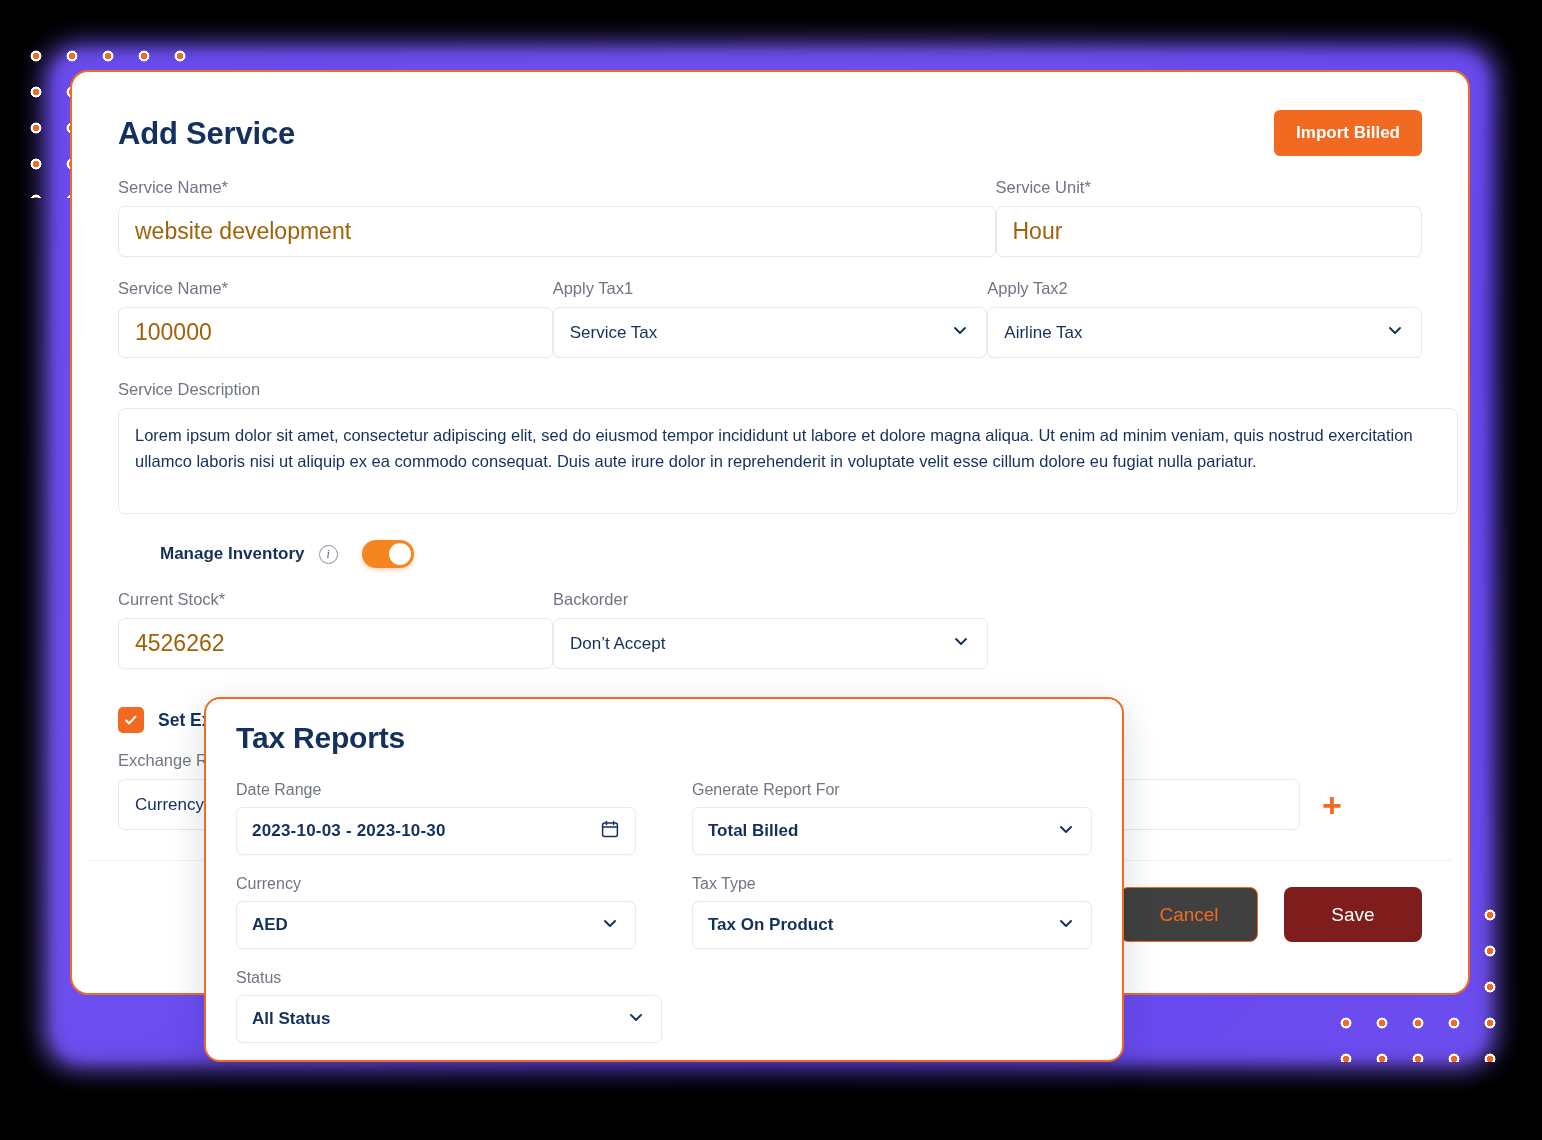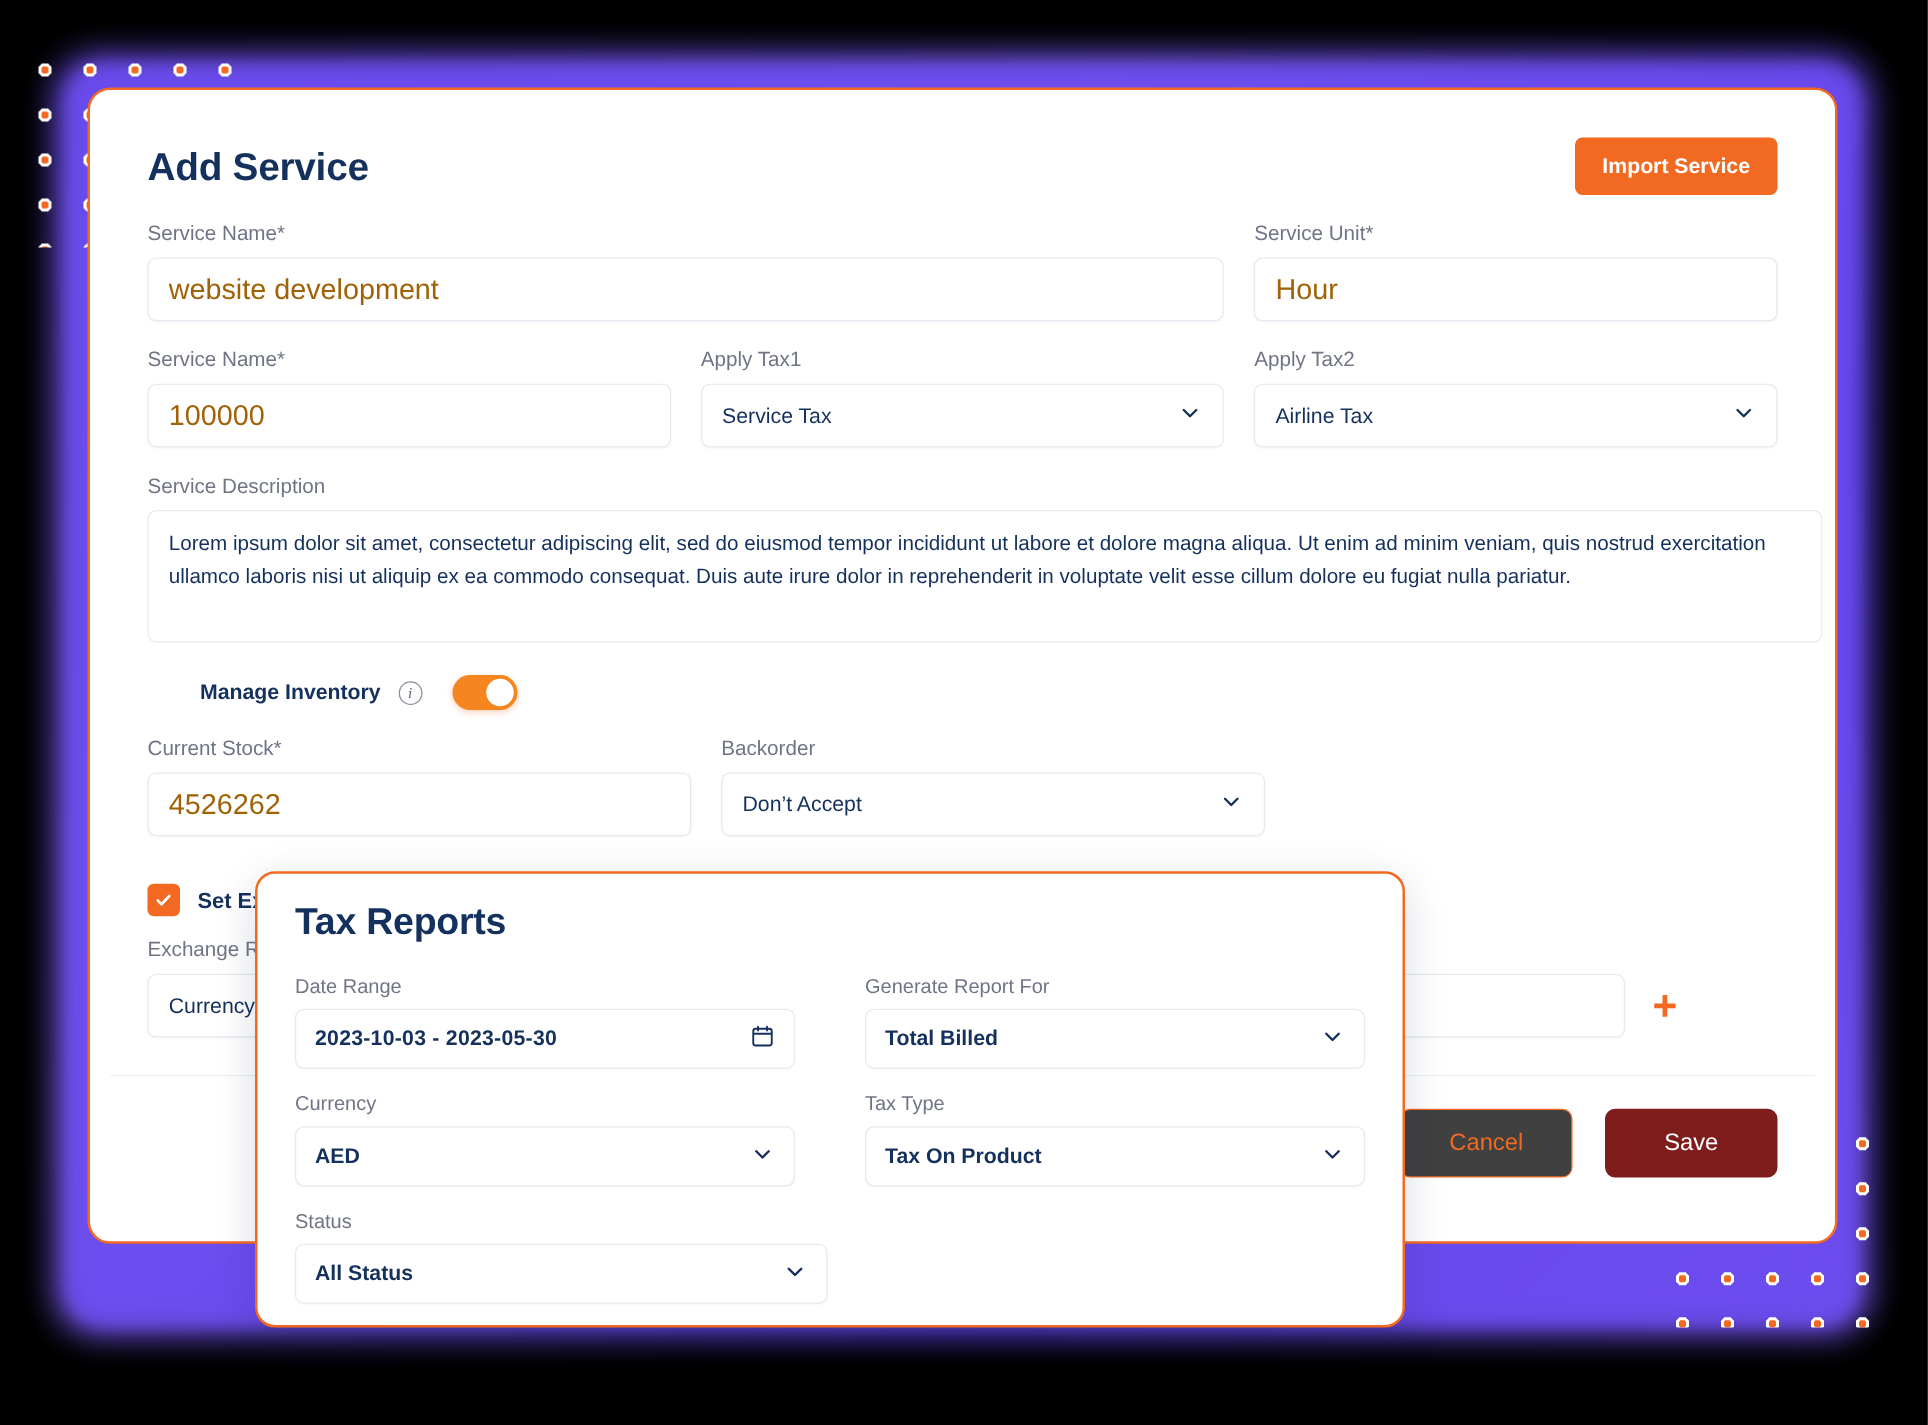--- a/index.html
+++ b/index.html
@@ -93,21 +93,21 @@
     border-radius: 6px;
     font-family: "Liberation Sans", sans-serif;
     font-size: 17px;
     font-weight: bold;
     padding: 13px 22px;
     cursor: pointer;
     white-space: nowrap;
   }
 
   
-  .row { display: flex; gap: 24px; margin-top: 22px; }
+  .row { display: flex; margin-top: 22px; }
   .field { display: flex; flex-direction: column; }
   .w-half  { width: 895px; }
   .w-right { width: 435px; }
   .w-third { width: 435px; }
 
   .field-label {
     font-size: 16.5px;
     color: #707585;
     margin-bottom: 9px;
     font-weight: normal;
@@ -252,21 +252,21 @@
   <div id="glow2"></div>
 
   <div class="dotgrid" id="dots-topleft"></div>
   <div class="dotgrid" id="dots-bottomright"></div>
 
   <div id="main-card">
     <div class="card-inner">
 
       <div class="card-head">
         <div id="page-title">Add Service</div>
-        <button id="import-service-button">Import Service</button>
+        <button id="import-service-button">Import Billed</button>
       </div>
 
       <div class="row">
         <div class="field w-half">
           <span class="field-label">Service Name*</span>
           <div class="control">
             <input value="website development" style="">
           </div>
         </div>
         <div class="field w-right">
@@ -374,21 +374,21 @@
     </div>
   </div>
 
   <div id="tax-reports-card">
     <div id="tax-reports-title">Tax Reports</div>
 
     <div class="tr-row">
       <div class="tr-field">
         <span class="tr-label">Date Range</span>
         <div class="tr-control" id="date-range-control">
-          <span class="val">2023-10-03 - 2023-05-30</span>
+          <span class="val">2023-10-03 - 2023-10-30</span>
           <span>
             <svg width="20" height="20" viewBox="0 0 20 20" fill="none">
               <rect x="2.6" y="4" width="14.8" height="13.4" rx="2" stroke="#14305c" stroke-width="1.5"></rect>
               <path d="M2.6 8h14.8" stroke="#14305c" stroke-width="1.5"></path>
               <path d="M6.4 2.4v3M13.6 2.4v3" stroke="#14305c" stroke-width="1.5" stroke-linecap="round"></path>
             </svg>
           </span>
         </div>
       </div>
       <div class="tr-field">

